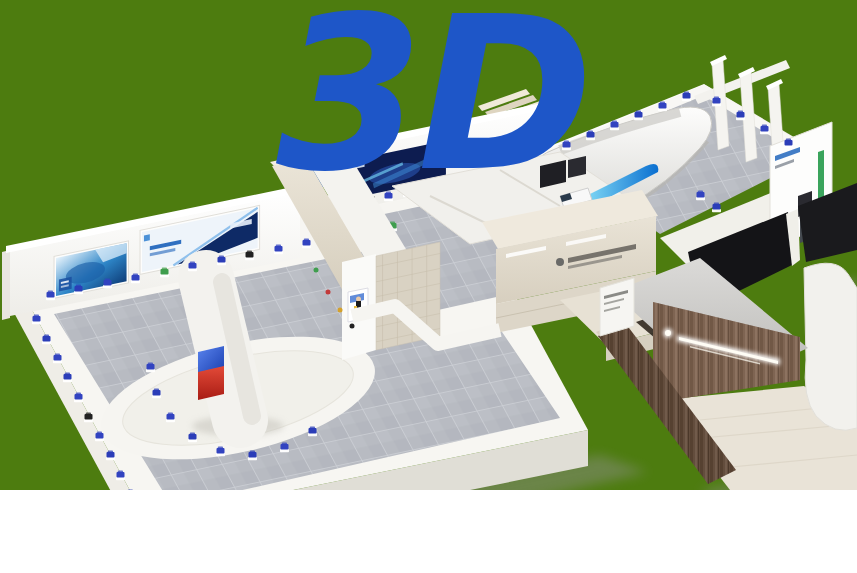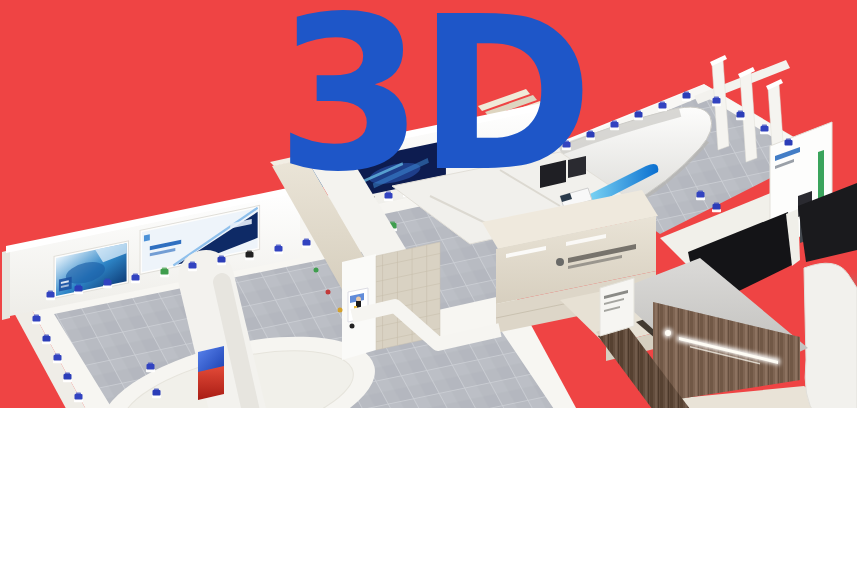--- a/index.html
+++ b/index.html
@@ -1,17 +1,17 @@
 <!DOCTYPE html>
 <html><head>
 <meta charset="utf-8">
 <style>
   html,body{margin:0;padding:0;background:#fff;}
-  .stage{position:relative;width:857px;height:408px;background:#ef4444;overflow:hidden;
-         font-family:"DejaVu Sans","Liberation Sans",sans-serif;}
+  .stage{position:relative;width:857px;height:490px;background:#4d7c0f;overflow:hidden;
+         font-family:"DejaVu Sans","Liberation Sans",sans-serif;font-style:italic;}
   svg{display:block}
   .logo{font-family:"DejaVu Sans","Liberation Sans",sans-serif;font-weight:bold;
         font-size:212px;letter-spacing:-6px;}
 </style>
 </head>
 <body>
 
 <div class="stage">
 <svg viewBox="0 0 857 573" width="857" height="573">
 <defs>

